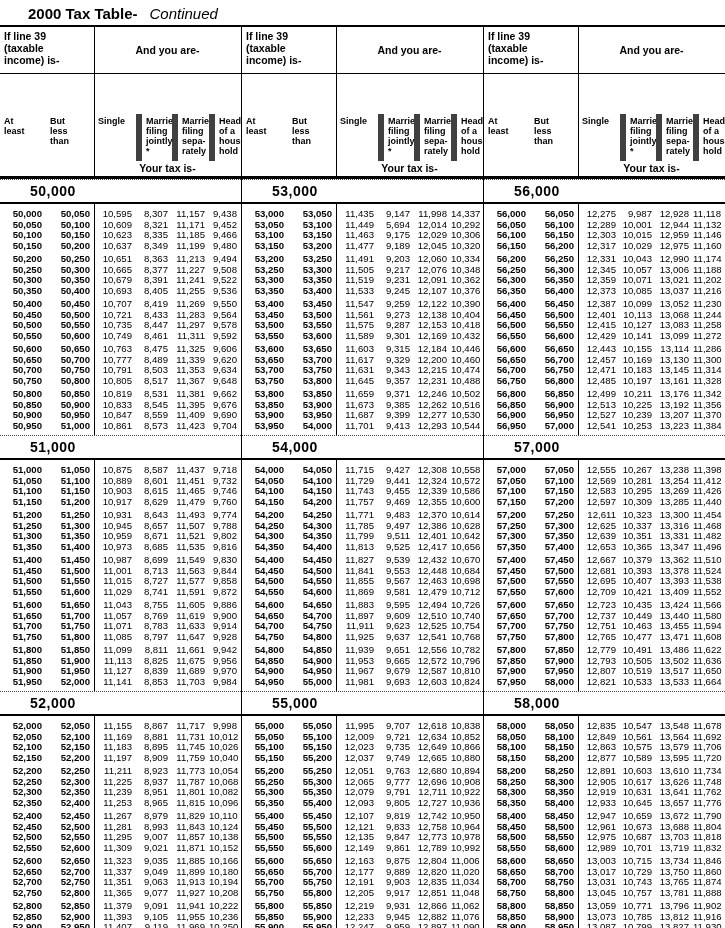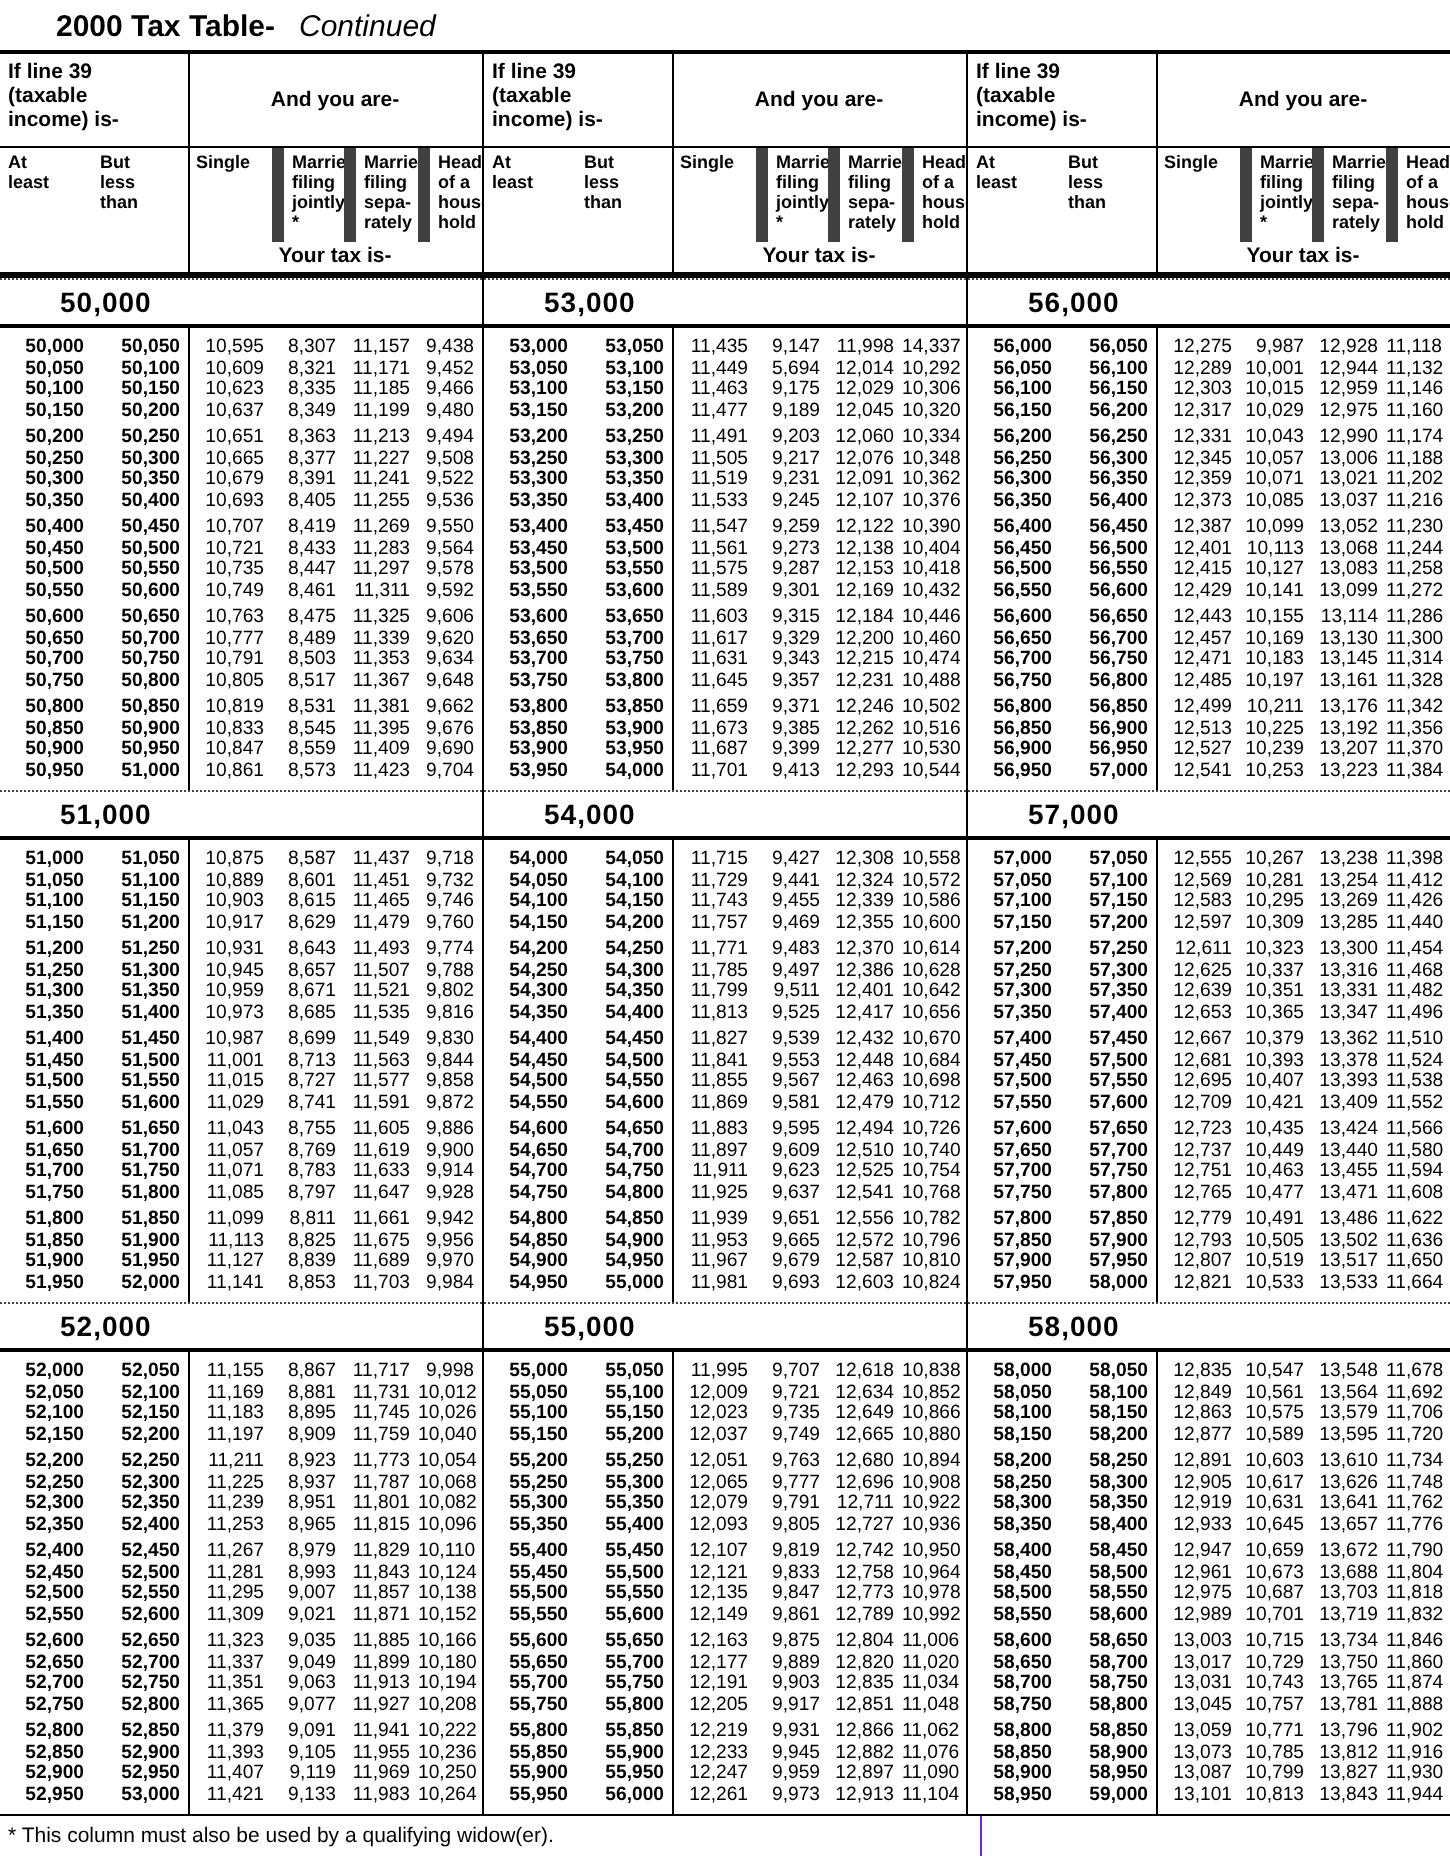--- a/index.html
+++ b/index.html
@@ -11,21 +11,21 @@
   .table{border-top:2px solid #000;}
   .panels{display:flex;align-items:stretch;}
   .panel{flex:1 1 0;min-width:0;}
   .panel + .panel{border-left:1px solid #000;}
   
   .panel-header{position:relative;border-bottom:3px solid #000;}
   .ph-vline{position:absolute;left:94px;top:0;bottom:0;width:1px;background:#000;}
   .ph-row-a{display:grid;grid-template-columns:94px 1fr;height:46px;border-bottom:1px solid #000;}
   .ph-income{padding:3px 0 0 4px;font-weight:bold;font-size:10.5px;line-height:12px;white-space:pre-line;}
   .ph-and{display:flex;align-items:center;justify-content:center;font-weight:bold;font-size:10.5px;}
-  .ph-row-b{display:grid;grid-template-columns:46px 48px 42px 36px 37px 1fr;height:47px;}
+  .ph-row-b{display:grid;grid-template-columns:46px 48px 42px 36px 37px 1fr;height:47px;margin-top:40px;}
   .ph-col{font-size:9px;font-weight:bold;line-height:10px;padding:2px 1px 0 4px;white-space:pre-line;overflow:hidden;}
   .ph-col.bl{border-left:6px solid #404040;}
   .ph-row-c{margin-left:94px;text-align:center;font-weight:bold;font-size:10.5px;height:15px;line-height:14px;}
   
   .section{border-top:1px dotted #444;}
   .section-title{font-size:14px;font-weight:bold;letter-spacing:.5px;padding:4px 0 3px 30px;border-bottom:2px solid #000;line-height:15px;}
   .section-body{position:relative;padding:5px 0 4px 0;}
   .sb-vline{position:absolute;left:94px;top:0;bottom:0;width:1px;background:#000;}
   .rgroup + .rgroup{margin-top:3px;}
   .trow{display:grid;grid-template-columns:46px 48px 42px 36px 37px 1fr;height:10.5px;line-height:10.5px;font-size:9.6px;}

